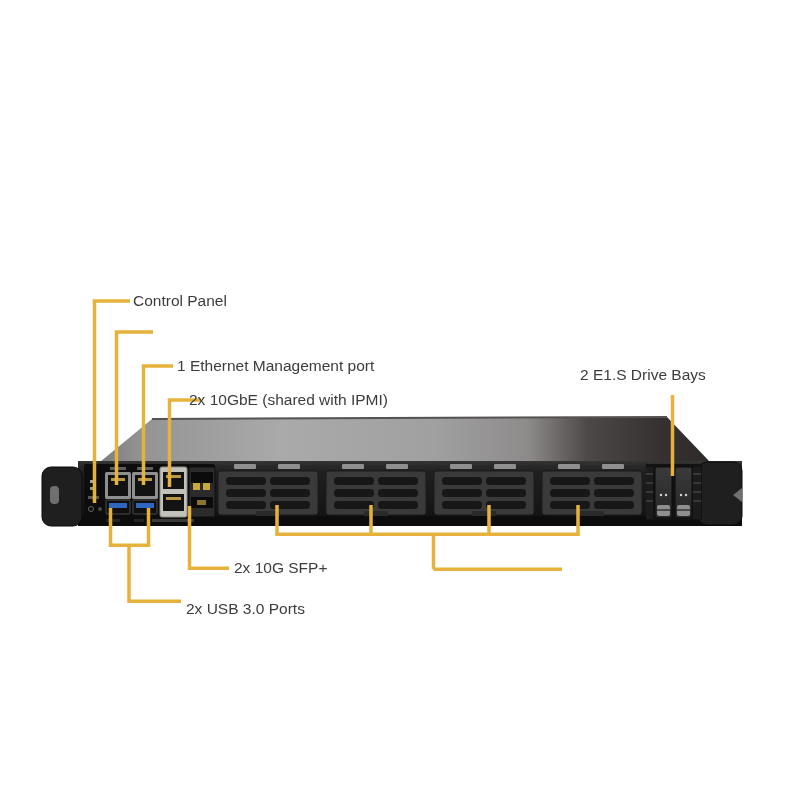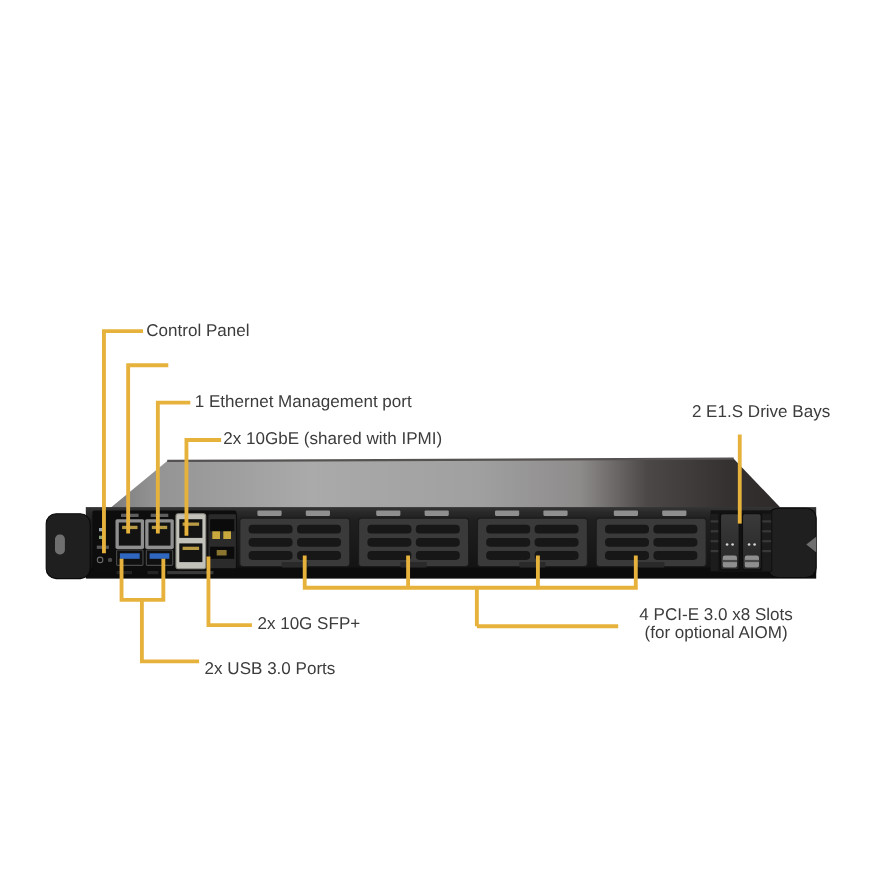--- a/index.html
+++ b/index.html
@@ -219,26 +219,22 @@
       <polyline points="189.5,458 189.5,520.3 229,520.3"></polyline>
       <path d="M277,457 L277,486.3 M371,457 L371,486.3 M489,457 L489,486.3 M578,457 L578,486.3 M275.3,486.3 L579.8,486.3 M433.5,486.3 L433.5,521.3 M433.5,521.3 L562,521.3"></path>
     </g>
   </svg>
 
   <div class="callout-label" style="left:133px;top:245px;">Control Panel</div>
 
 
   <div class="callout-label" style="left:177px;top:310px;">1 Ethernet Management port</div>
 
-  <div class="callout-label" style="left:203px;top:344px;">2x 10GbE (shared with IPMI)</div>
-
-  <div class="callout-label" style="left:629px;top:319px;">2 E1.S Drive Bays</div>
+  <div class="callout-label" style="left:189px;top:344px;">2x 10GbE (shared with IPMI)</div>
+
+  <div class="callout-label" style="left:580px;top:319px;">2 E1.S Drive Bays</div>
 
   <div class="callout-label" style="left:234px;top:512px;">2x 10G SFP+</div>
 
   <div class="callout-label" style="left:186px;top:553px;">2x USB 3.0 Ports</div>
 
-  <div class="callout-label centered" style="left:541px;top:504px;width:220px;">
-    <div>4 PCI-E 3.0 x8 Slots</div>
-    <div>(for optional AIOM)</div>
-  </div>
 
 </div>
 
 </body></html>

